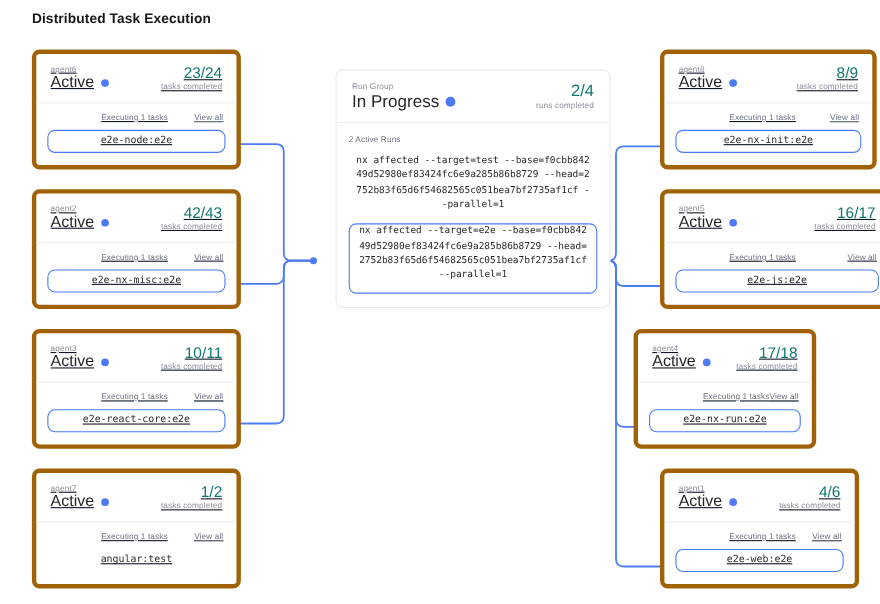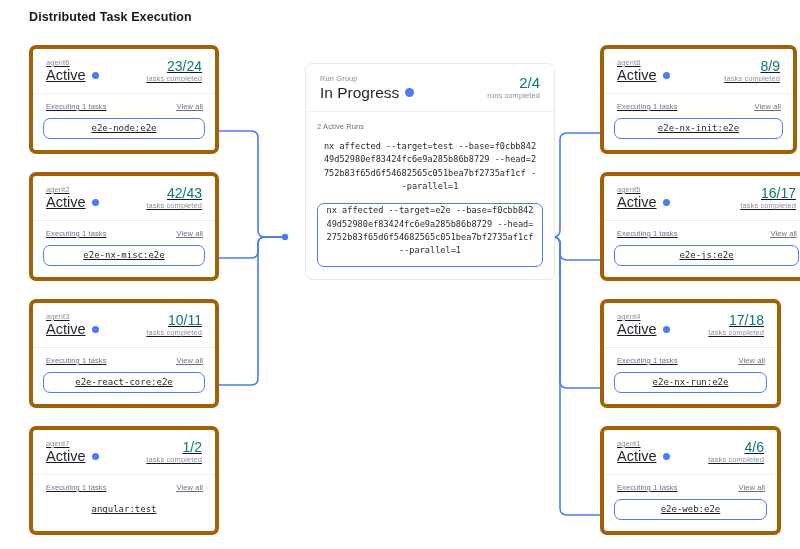--- a/index.html
+++ b/index.html
@@ -105,20 +105,21 @@
   }
   .card-body {
     padding: 8px 10px 11px 10px;
   }
   .body-top {
     display: flex;
     justify-content: space-between;
     align-items: center;
     padding: 0 2px 0 3px;
     margin-bottom: 7px;
+    margin-left: 46px;
   }
   .exec-label {
     font-size: 7.5px;
     color: #6b7280;
     letter-spacing: 0.1px;
   }
   .view-all {
     font-size: 7.5px;
     color: #6b7280;
     text-decoration: underline;
@@ -384,21 +385,21 @@
     </div>
     <div class="card-body">
       <div class="body-top">
         <span class="exec-label">Executing 1 tasks</span>
         <span class="view-all">View all</span>
       </div>
       <div class="task-pill">e2e-js:e2e</div>
     </div>
   </div>
 
-  <div class="card" style="left:600px; top:299px; width:181px;">
+  <div class="card" style="left:576px; top:299px; width:166px;">
     <div class="card-head">
       <div class="head-left">
         <div class="agent-name">agent4</div>
         <div class="status-row">
           <span class="status-text">Active</span>
           <span class="status-dot"></span>
         </div>
       </div>
       <div class="head-right">
         <div class="count">17/18</div>

